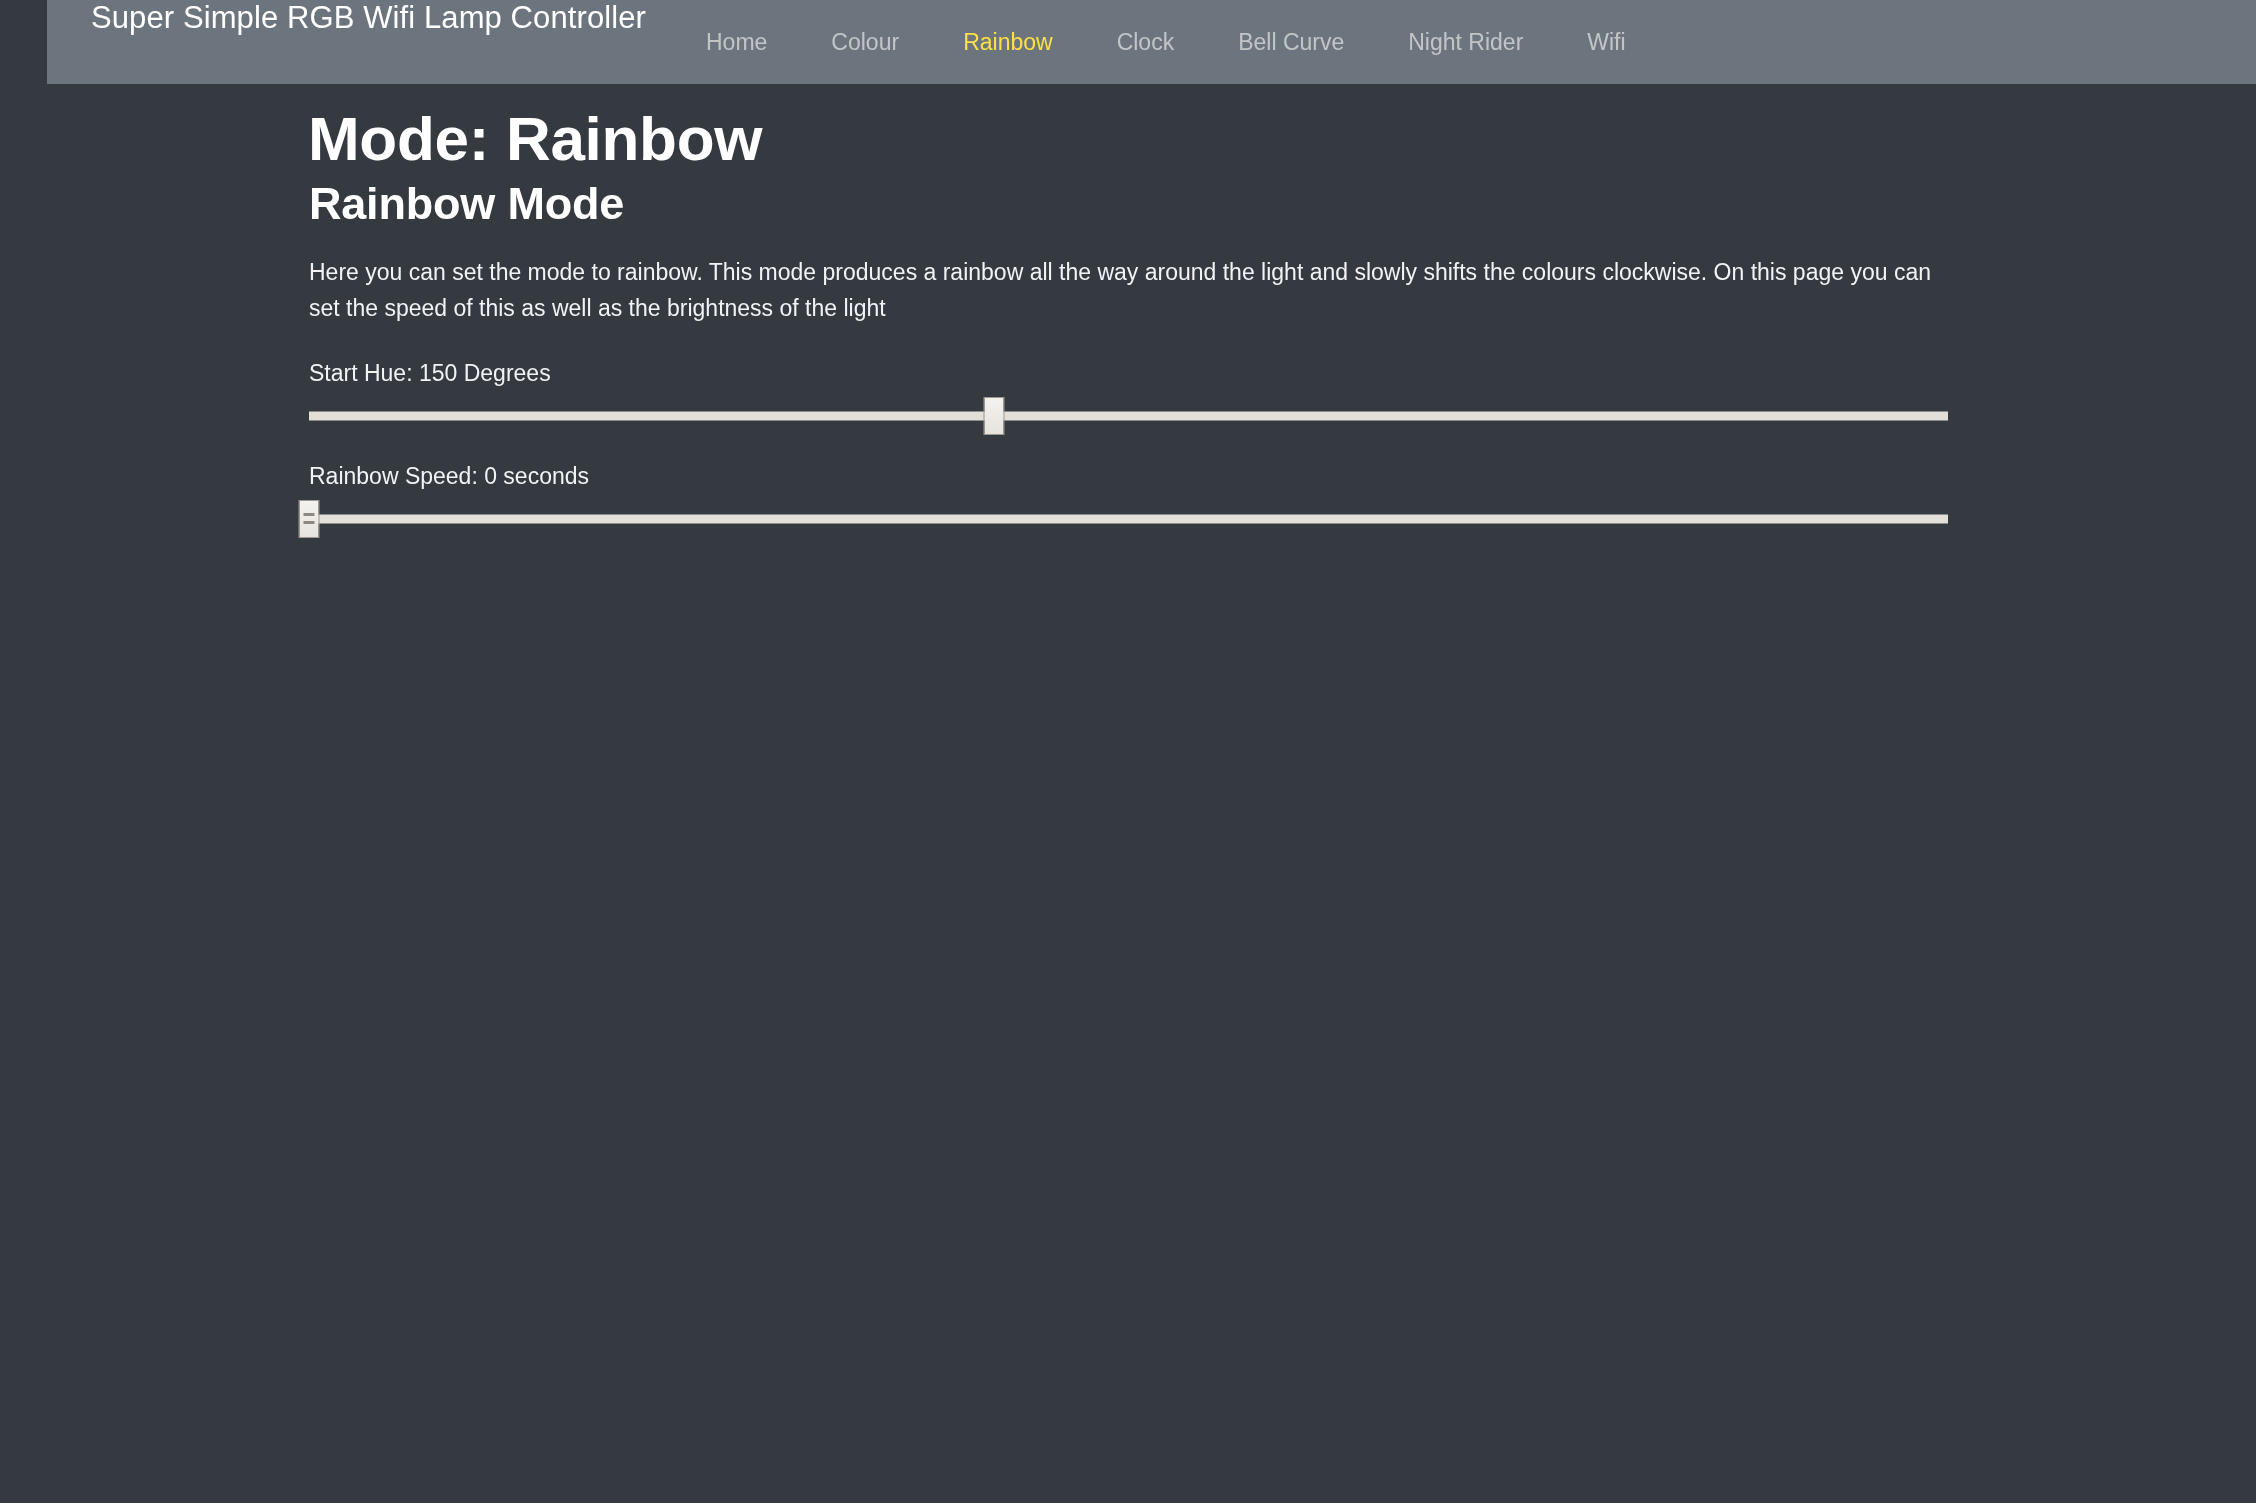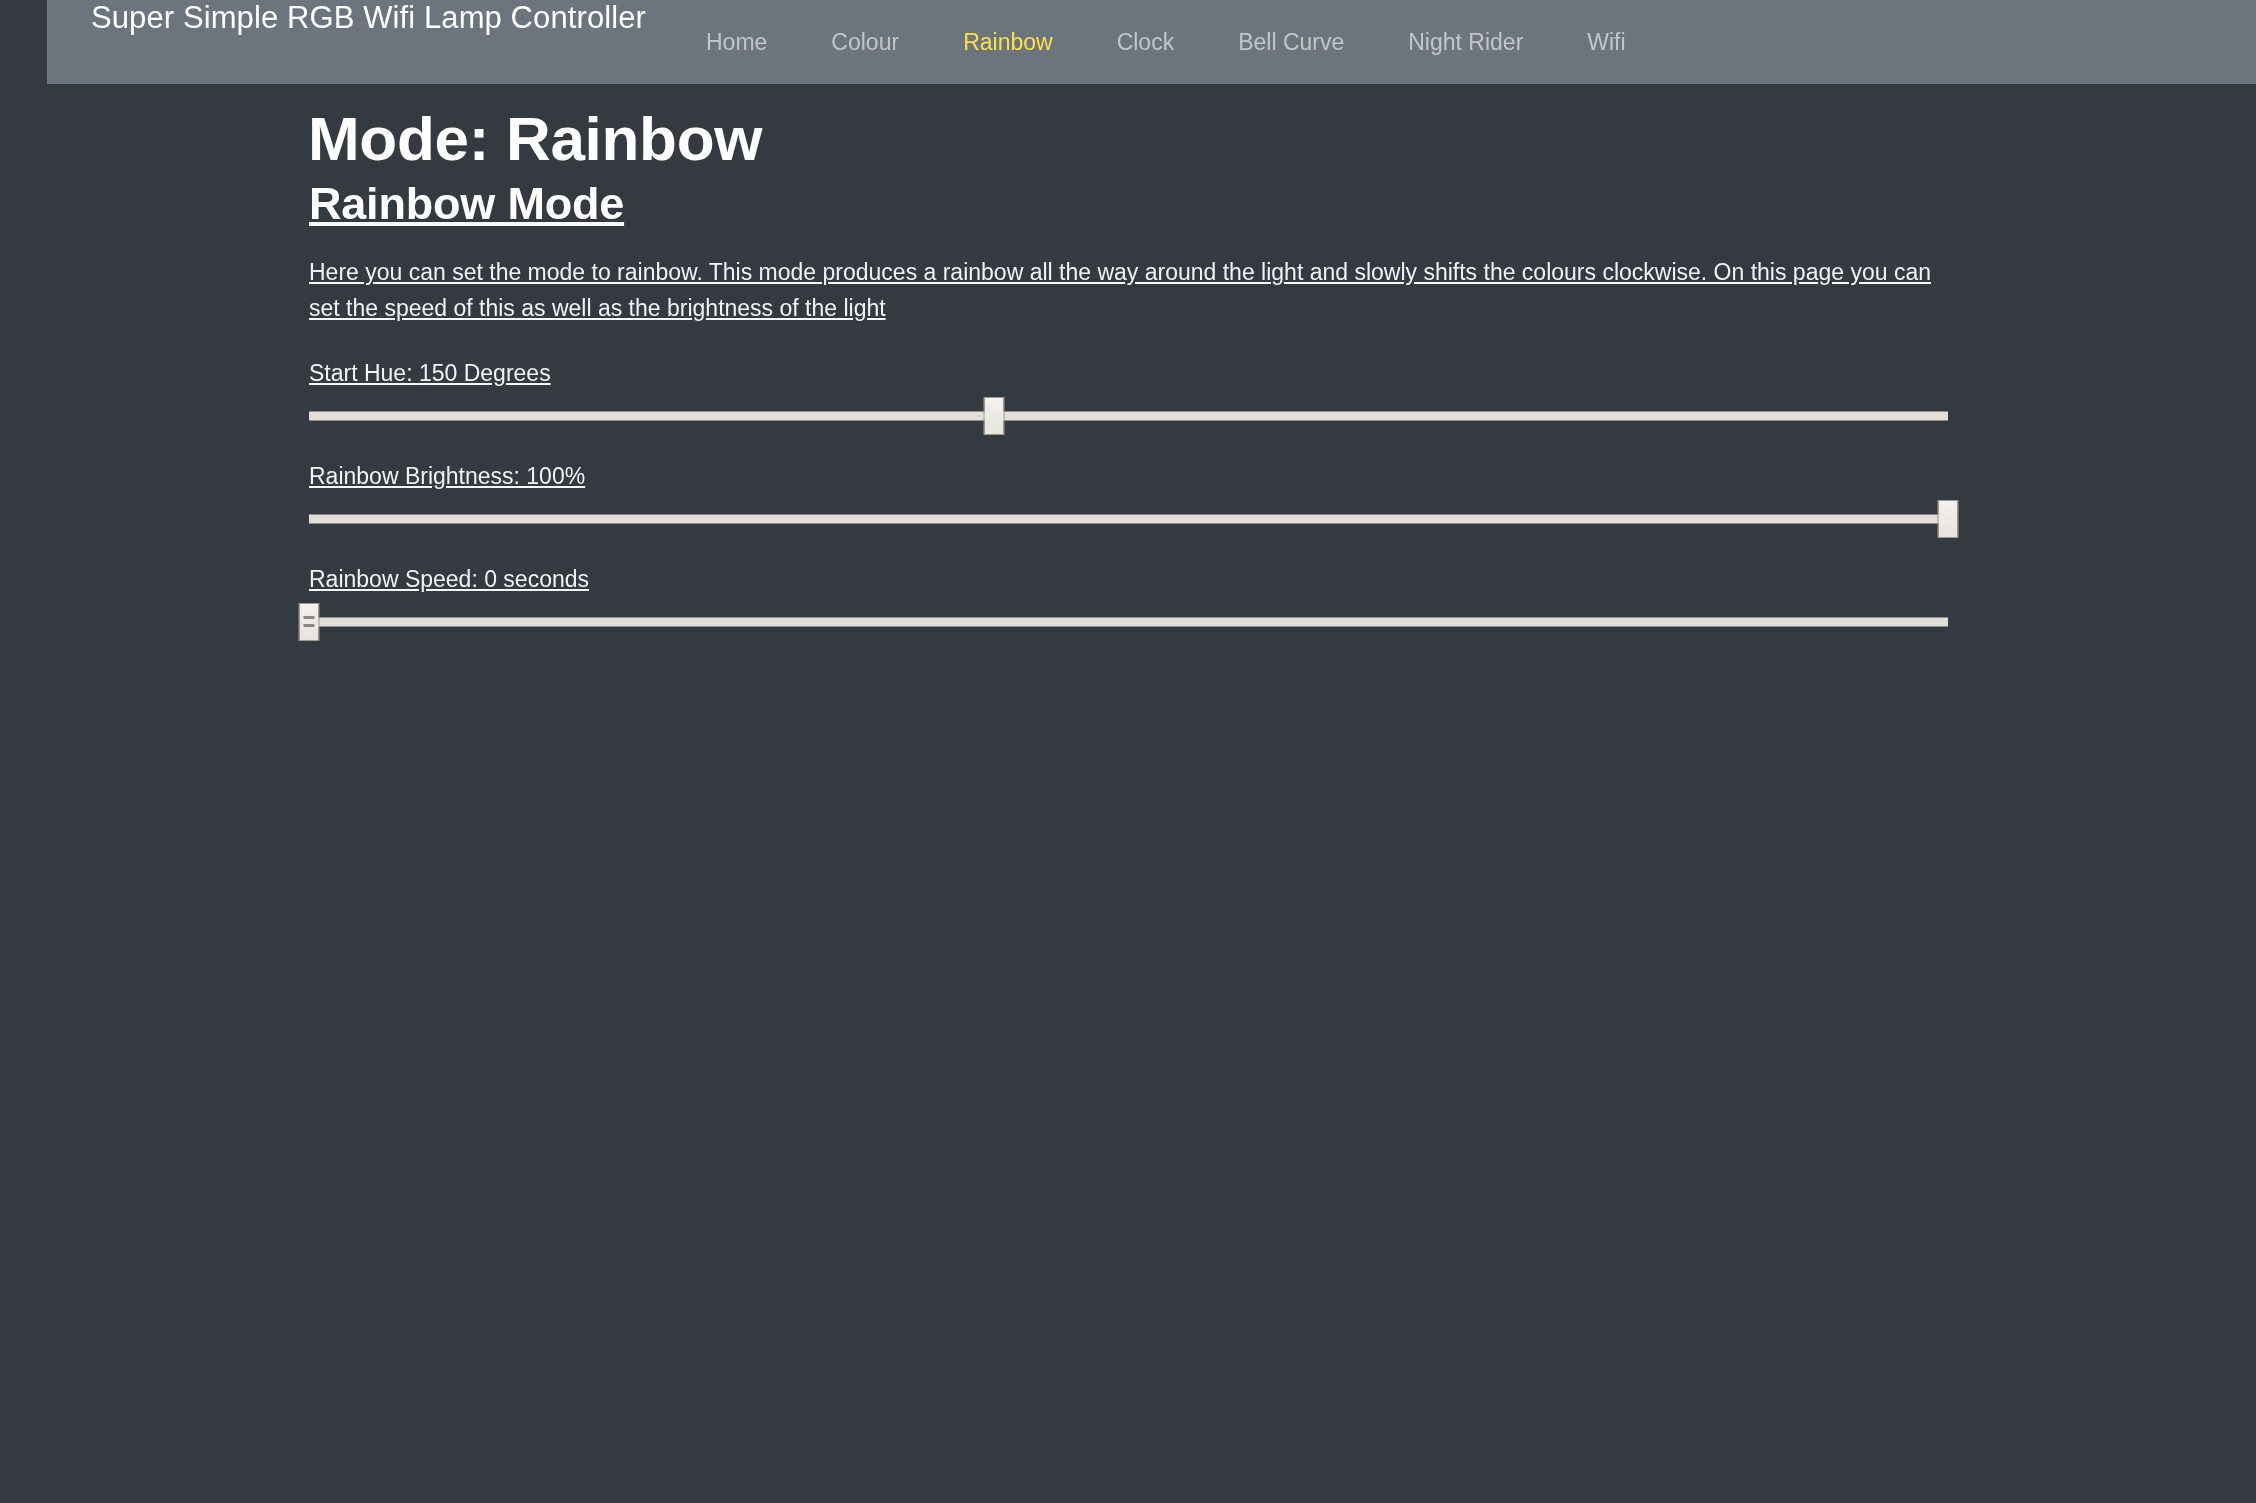--- a/index.html
+++ b/index.html
@@ -138,21 +138,21 @@
   .section-body {
     font-size: 23px;
     line-height: 1.57;
     color: #f1f3f5;
     margin: 0 0 34px 0;
     max-width: 1625px;
   }
   .control-group { margin-bottom: 6px; }
   .control-group .field-label { margin: 0 0 10px 0; }
   .control-group + .control-group { margin-top: 28px; }
-  .lower-block { padding-left: 1px; text-decoration: underline; }
+  .lower-block { padding-left: 1px; }
 </style>
 </head>
 <body>
 
 <div class="navbar">
   <div class="brand">Super Simple RGB Wifi Lamp Controller</div>
   <nav class="nav-links">
     <a class="nav-link">Home</a>
     <a class="nav-link">Colour</a>
     <a class="nav-link active">Rainbow</a>
@@ -176,30 +176,20 @@
       <div class="field-label">Start Hue: 150 Degrees</div>
       <div class="slider-wrap">
         <div class="slider-track"></div>
         <div class="slider-thumb plain" style="left: 41.8%;">
           
           
         </div>
       </div>
     </div>
 
-    <div class="control-group">
-      <div class="field-label">Rainbow Brightness: 100%</div>
-      <div class="slider-wrap">
-        <div class="slider-track"></div>
-        <div class="slider-thumb plain" style="left: 100%;">
-          
-          
-        </div>
-      </div>
-    </div>
 
     <div class="control-group">
       <div class="field-label">Rainbow Speed: 0 seconds</div>
       <div class="slider-wrap">
         <div class="slider-track"></div>
         <div class="slider-thumb" style="left: 0%;">
           <span class="grip"></span>
           <span class="grip"></span>
         </div>
       </div>

